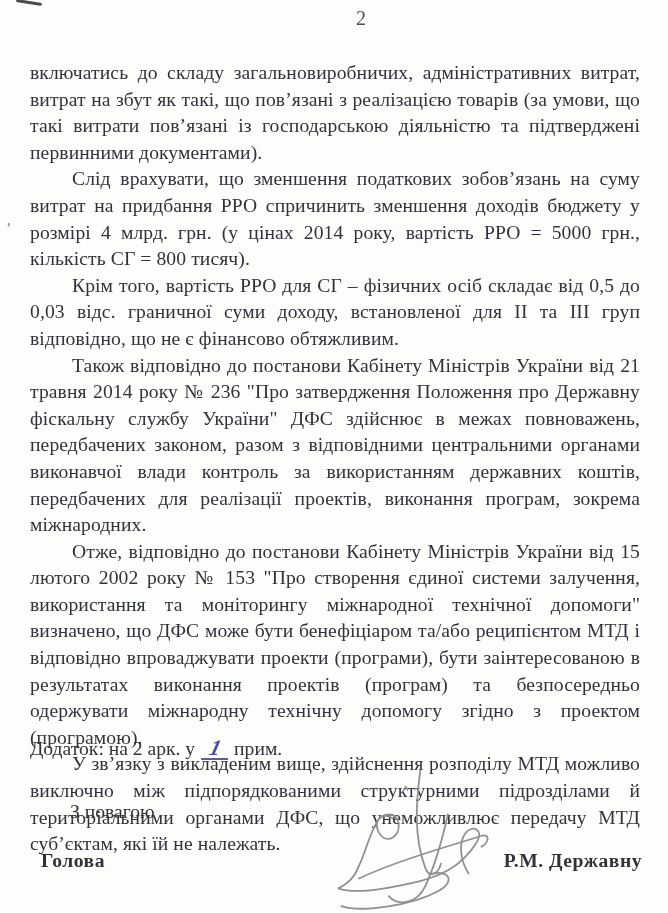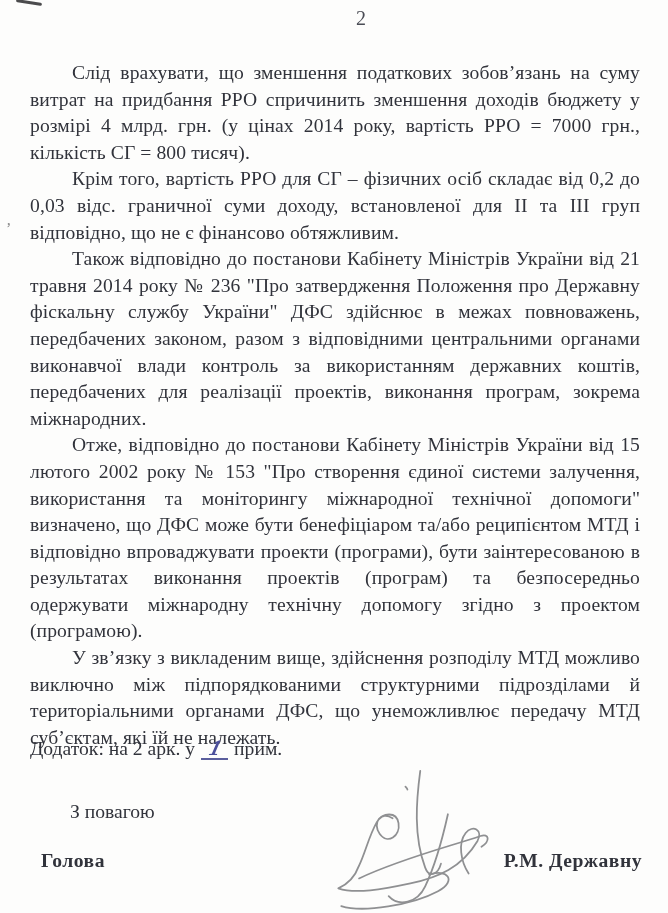--- a/index.html
+++ b/index.html
@@ -82,22 +82,23 @@
 </head>
 <body>
 
 <div class="page">
 
   <div class="corner-mark"></div>
 
   <div class="pagenum">2</div>
 
   <div class="content">
-    <p>Слід врахувати, що зменшення податкових зобов’язань на суму витрат на придбання РРО спричинить зменшення доходів бюджету у розмірі 4 млрд. грн. (у цінах 2014 року, вартість РРО = 7000 грн., кількість СГ = 800 тисяч).</p>
-    <p>Крім того, вартість РРО для СГ – фізичних осіб складає від 0,2 до 0,03 відс. граничної суми доходу, встановленої для ІІ та ІІІ груп відповідно, що не є фінансово обтяжливим.</p>
+    <p class="no-indent">включатись до складу загальновиробничих, адміністративних витрат, витрат на збут як такі, що пов’язані з реалізацією товарів (за умови, що такі витрати пов’язані із господарською діяльністю та підтверджені первинними документами).</p>
+    <p>Слід врахувати, що зменшення податкових зобов’язань на суму витрат на придбання РРО спричинить зменшення доходів бюджету у розмірі 4 млрд. грн. (у цінах 2014 року, вартість РРО = 5000 грн., кількість СГ = 800 тисяч).</p>
+    <p>Крім того, вартість РРО для СГ – фізичних осіб складає від 0,5 до 0,03 відс. граничної суми доходу, встановленої для ІІ та ІІІ груп відповідно, що не є фінансово обтяжливим.</p>
     <p>Також відповідно до постанови Кабінету Міністрів України від 21 травня 2014 року № 236 "Про затвердження Положення про Державну фіскальну службу України" ДФС здійснює в межах повноважень, передбачених законом, разом з відповідними центральними органами виконавчої влади контроль за використанням державних коштів, передбачених для реалізації проектів, виконання програм, зокрема міжнародних.</p>
     <p>Отже, відповідно до постанови Кабінету Міністрів України від 15 лютого 2002  року № 153 "Про створення єдиної системи залучення, використання та моніторингу міжнародної технічної допомоги" визначено, що ДФС може бути бенефіціаром та/або реципієнтом МТД і відповідно впроваджувати проекти (програми), бути заінтересованою в результатах виконання проектів (програм) та безпосередньо одержувати міжнародну технічну допомогу згідно з проектом (програмою).</p>
     <p>У зв’язку з викладеним вище, здійснення розподілу МТД можливо виключно між підпорядкованими структурними підрозділами й територіальними органами ДФС, що унеможливлює передачу МТД суб’єктам, які їй не належать.</p>
   </div>
 
   <div class="margin-mark">’</div>
 
   <div class="attachment">
     <span>Додаток: на 2 арк. у</span><span class="hw-count"><span class="hw-digit">1</span></span><span>прим.</span>
   </div>

